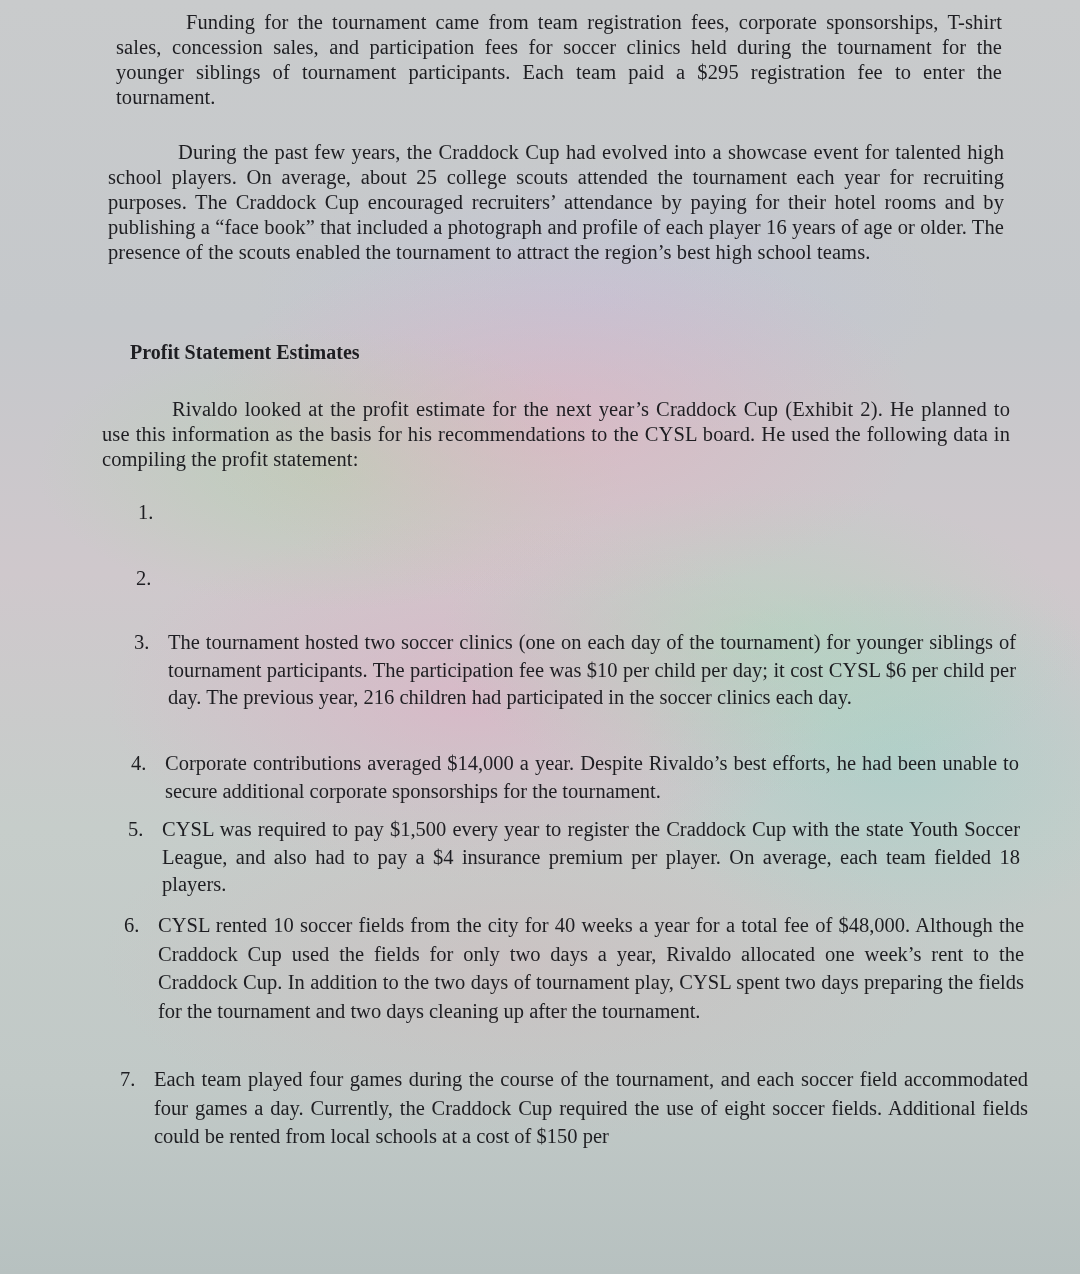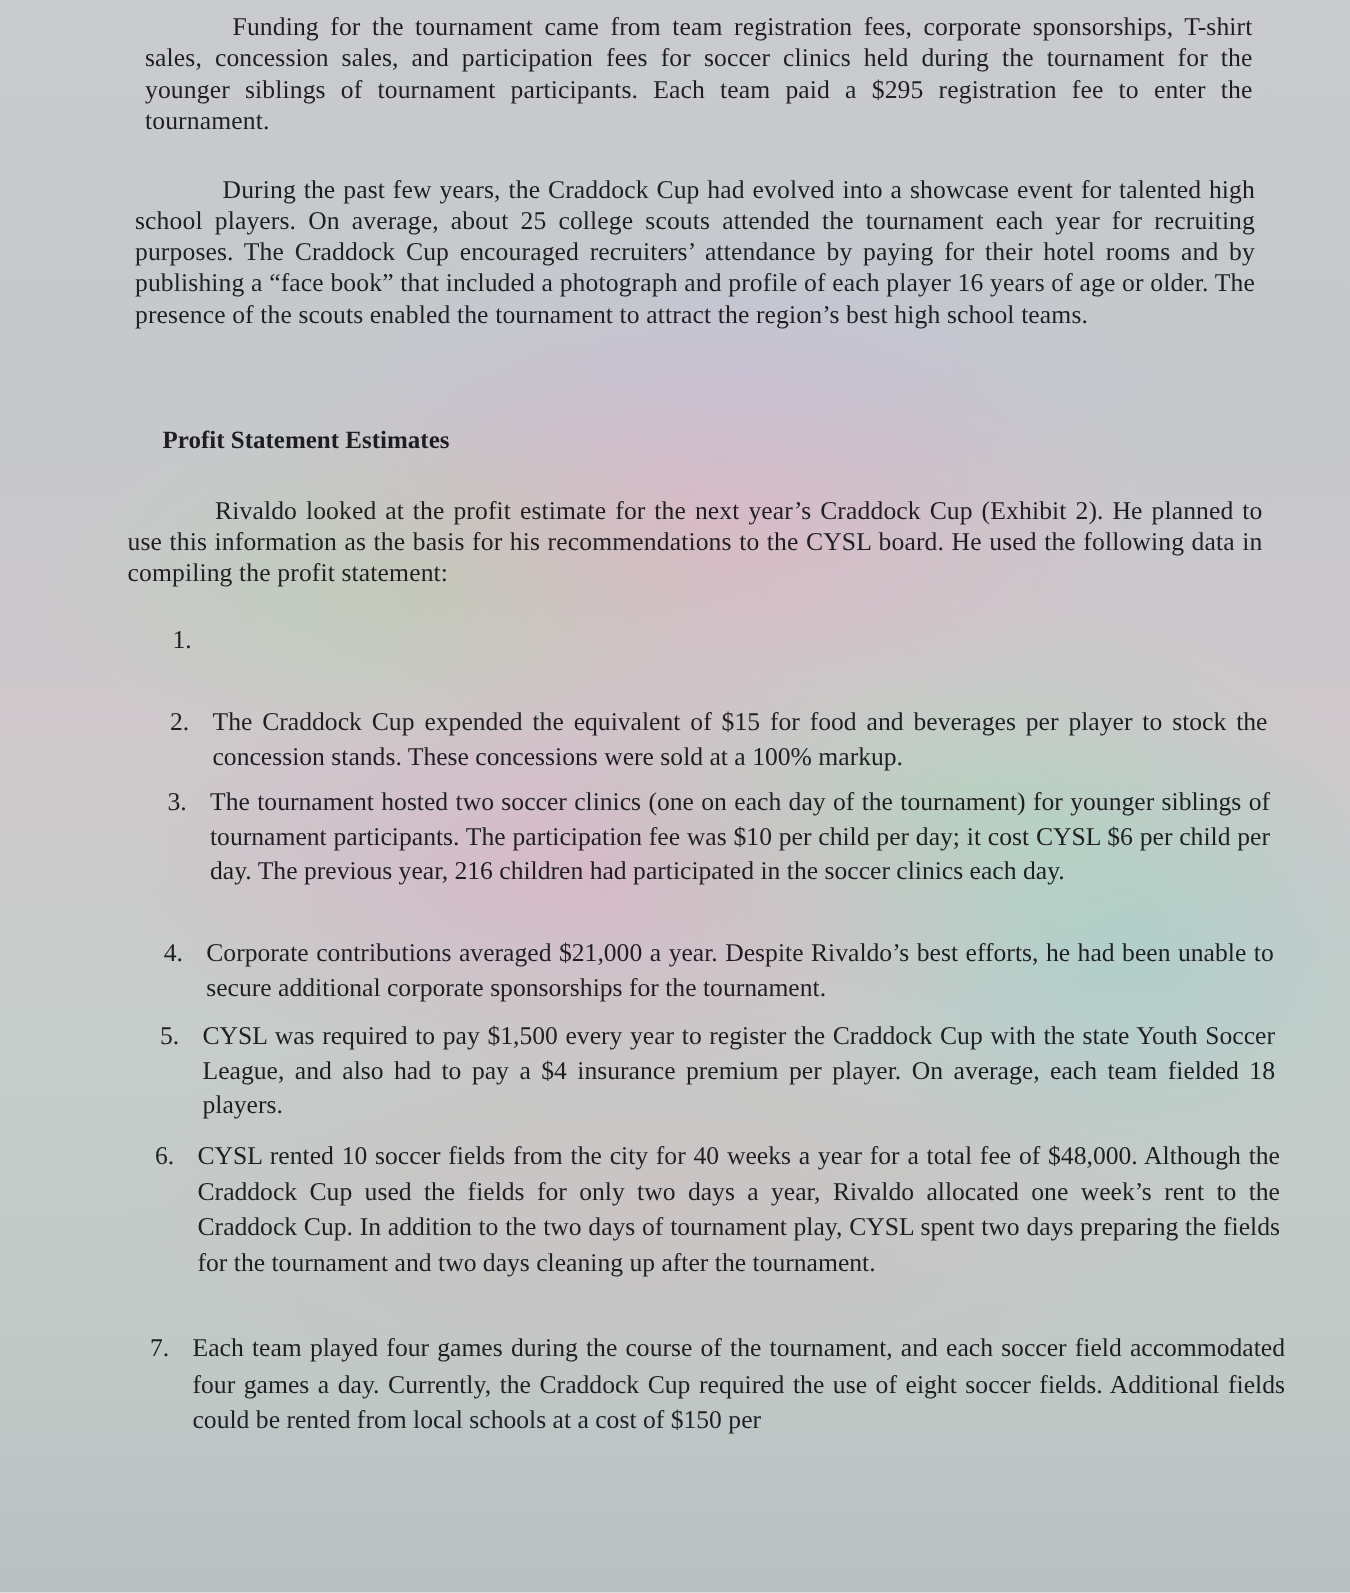--- a/index.html
+++ b/index.html
@@ -82,29 +82,28 @@
   <div class="heading">Profit Statement Estimates</div>
 
   <p class="para p3" style="margin:0;"><span class="indent"></span><span>Rivaldo looked at the profit estimate for the next year’s Craddock Cup (</span><span class="exhibit">Exhibit 2</span><span>). He planned to use this information as the basis for his recommendations to the CYSL board. He used the following data in compiling the profit statement:</span></p>
 
   <ol class="items">
     <li class="item i1">
       <span class="num">1.</span>
     </li>
     <li class="item i2">
       <span class="num">2.</span>
-      <span>The Craddock Cup expended the equivalent of $15 for food and beverages per player to stock the concession stands. These concessions were sold at a 100% markup.</span>
     </li>
     <li class="item i3">
       <span class="num">3.</span>
       <span>The tournament hosted two soccer clinics (one on each day of the tournament) for younger siblings of tournament participants. The participation fee was $10 per child per day; it cost CYSL $6 per child per day. The previous year, 216 children had participated in the soccer clinics each day.</span>
     </li>
     <li class="item i4">
       <span class="num">4.</span>
-      <span>Corporate contributions averaged $21,000 a year. Despite Rivaldo’s best efforts, he had been unable to secure additional corporate sponsorships for the tournament.</span>
+      <span>Corporate contributions averaged $14,000 a year. Despite Rivaldo’s best efforts, he had been unable to secure additional corporate sponsorships for the tournament.</span>
     </li>
     <li class="item i5">
       <span class="num">5.</span>
       <span>CYSL was required to pay $1,500 every year to register the Craddock Cup with the state Youth Soccer League, and also had to pay a $4 insurance premium per player. On average, each team fielded 18 players.</span>
     </li>
     <li class="item i6">
       <span class="num">6.</span>
       <span>CYSL rented 10 soccer fields from the city for 40 weeks a year for a total fee of $48,000. Although the Craddock Cup used the fields for only two days a year, Rivaldo allocated one week’s rent to the Craddock Cup. In addition to the two days of tournament play, CYSL spent two days preparing the fields for the tournament and two days cleaning up after the tournament.</span>
     </li>
     <li class="item i7">

